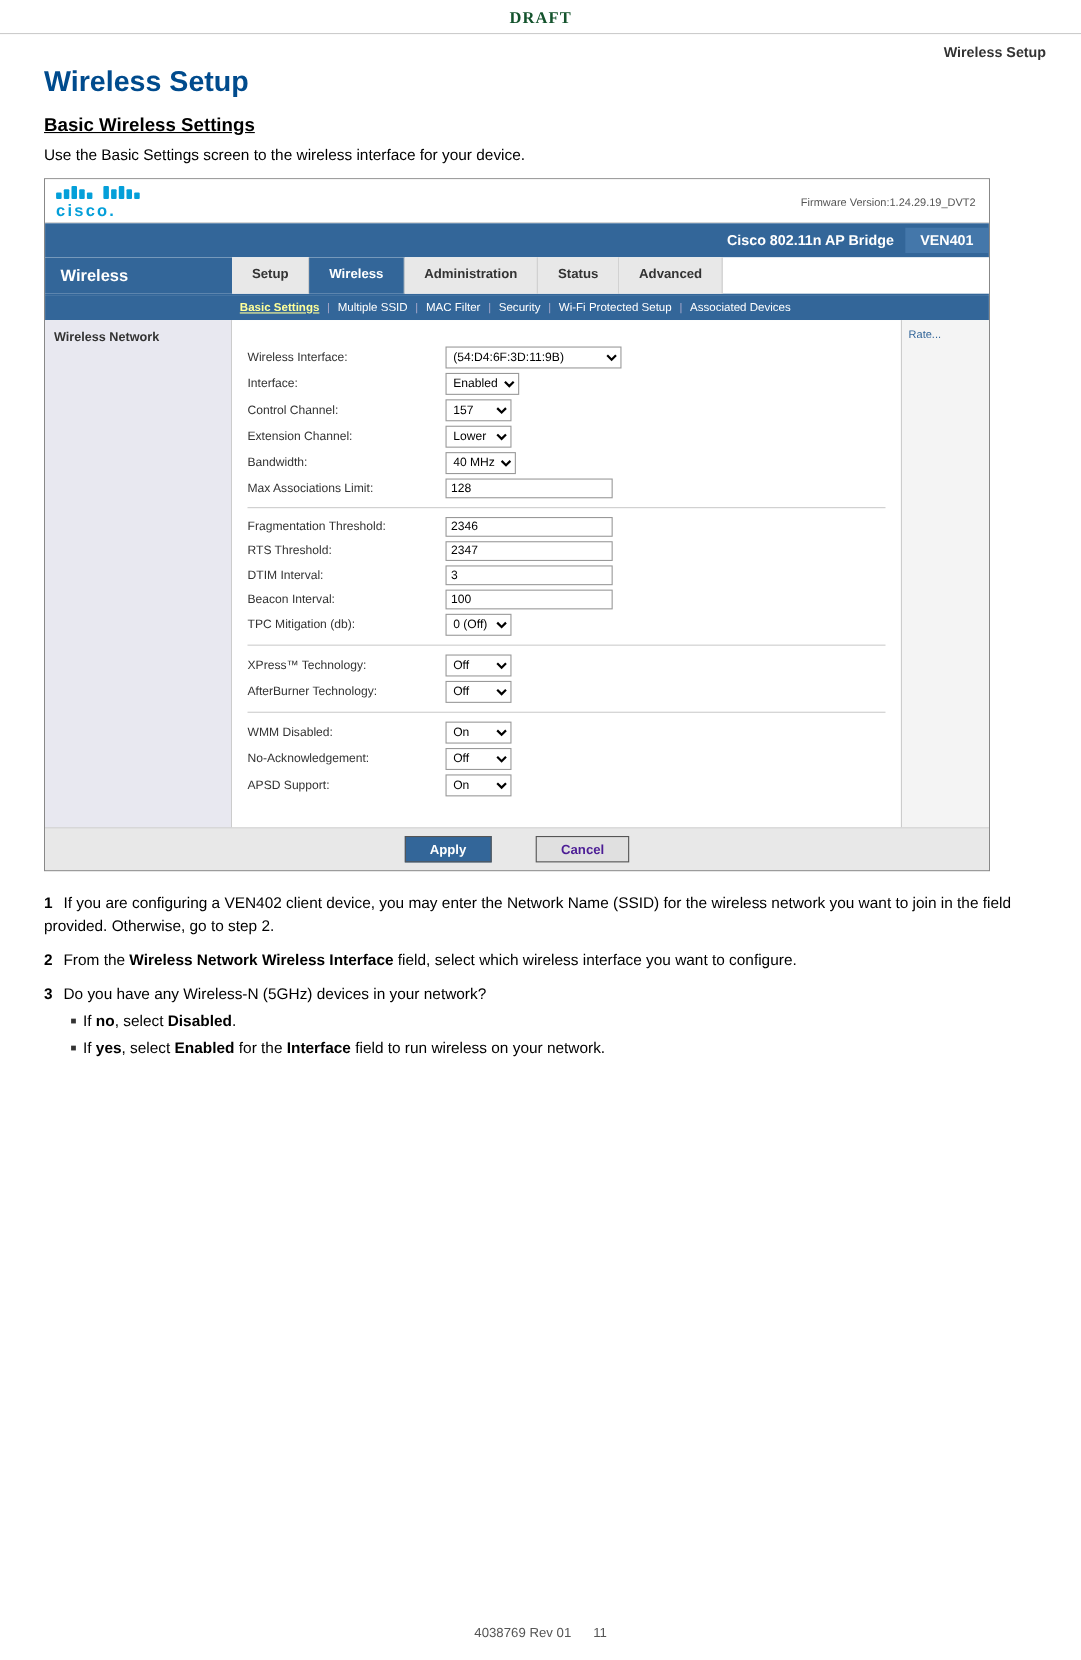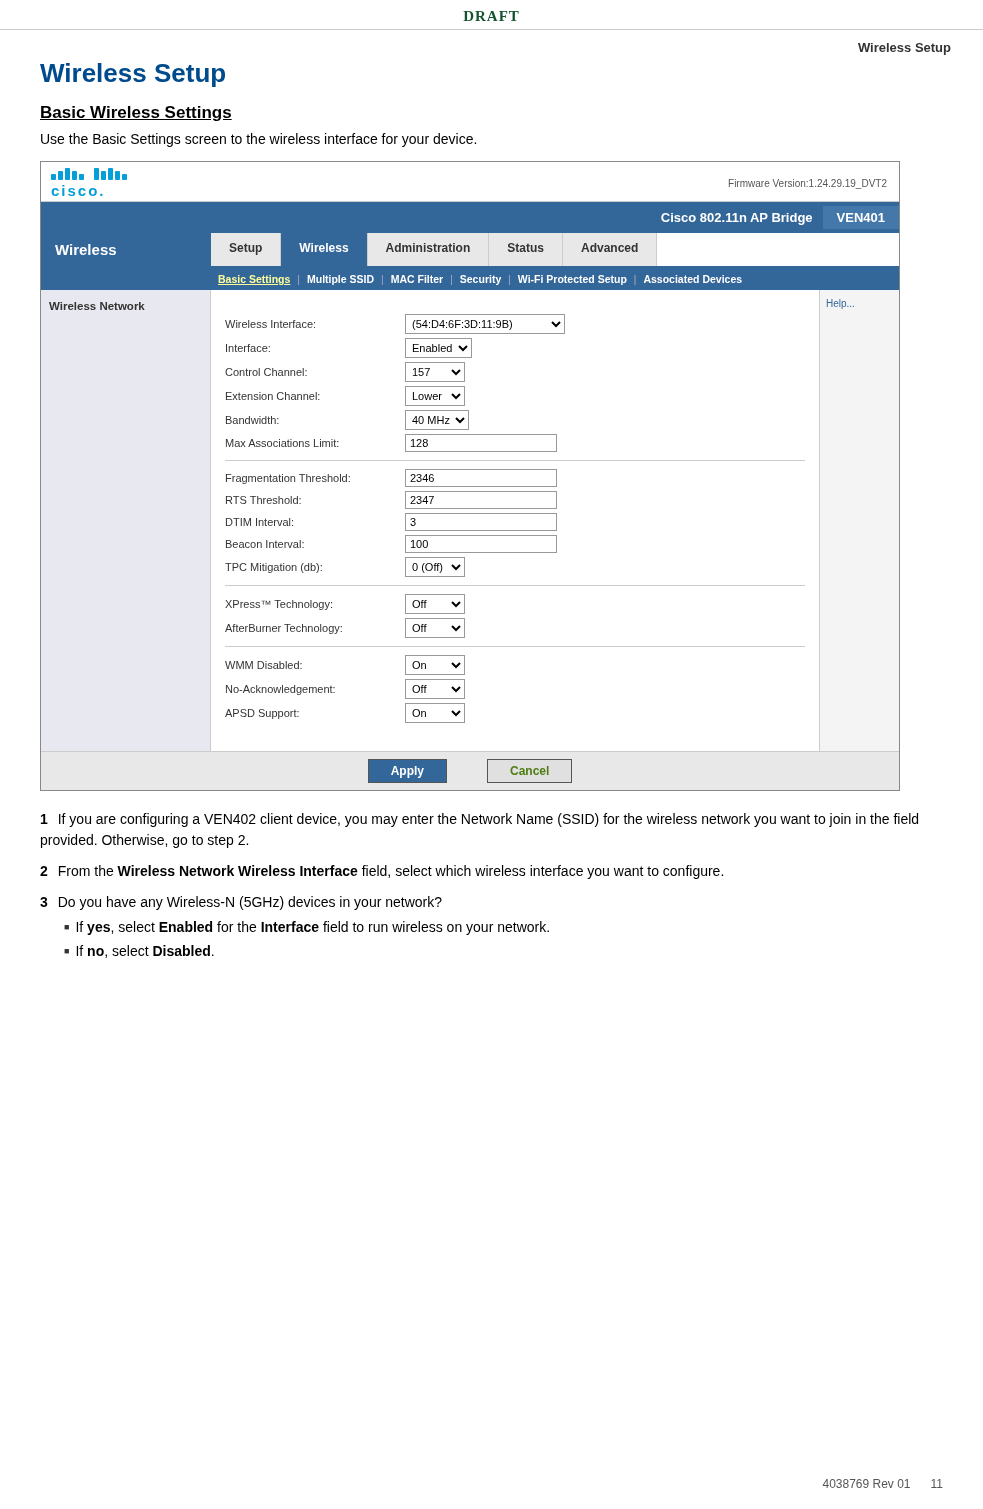--- a/index.html
+++ b/index.html
@@ -171,21 +171,20 @@
       align-items: center;
       padding: 3px 0 3px 170px;
       gap: 0;
     }
     .subnav-item {
       color: #fff;
       font-size: 10.5px;
       padding: 2px 7px;
       cursor: pointer;
       white-space: nowrap;
-      font-weight: bold;
     }
     .subnav-item.active {
       color: #ffff99;
       font-weight: bold;
       text-decoration: underline;
     }
     .subnav-sep {
       color: #aac;
       font-size: 10px;
     }
@@ -277,21 +276,21 @@
       font-weight: bold;
       cursor: pointer;
       border: 1px solid #555;
     }
     .router-btn-apply {
       background: #336699;
       color: #fff;
     }
     .router-btn-cancel {
       background: #e0e0e0;
-      color: #4d7c0f;
+      color: #4c1d95;
       margin-left: 28px;
     }
 
     
     .numbered-list {
       list-style: none;
       margin-top: 10px;
     }
     .numbered-list > li {
       margin-bottom: 10px;
@@ -323,21 +322,21 @@
       flex-shrink: 0;
     }
 
     
     .page-footer {
       position: absolute;
       bottom: 18px;
       left: 40px;
       right: 40px;
       display: flex;
-      justify-content: flex-end;
+      justify-content: center;
       font-size: 12px;
       color: #555;
       gap: 20px;
     }
   </style>
 </head>
 <body>
 
 <div class="page-header">
   <span class="draft-label">DRAFT</span>
@@ -539,21 +538,21 @@
           <div class="form-control">
             <select class="form-select">
               <option>On</option>
             </select>
           </div>
         </div>
 
       </div>
 
       <div class="router-help">
-        <span>Help...</span>
+        <span>Rate...</span>
       </div>
     </div>
 
     <div class="router-bottom-bar">
       <button class="router-btn router-btn-apply">Apply</button>
       <button class="router-btn router-btn-cancel">Cancel</button>
     </div>
 
   </div>
 
@@ -564,24 +563,24 @@
     </li>
     <li>
       <span class="num">2</span>
       <span>From the <strong>Wireless Network Wireless Interface</strong> field, select which wireless interface you want to configure.</span>
     </li>
     <li>
       <span class="num">3</span>
       <span>Do you have any Wireless-N (5GHz) devices in your network?</span>
       <ul class="bullet-list">
         <li>
-          <span>If <strong>yes</strong>, select <strong>Enabled</strong> for the <strong>Interface</strong> field to run wireless on your network.</span>
+          <span>If <strong>no</strong>, select <strong>Disabled</strong>.</span>
         </li>
         <li>
-          <span>If <strong>no</strong>, select <strong>Disabled</strong>.</span>
+          <span>If <strong>yes</strong>, select <strong>Enabled</strong> for the <strong>Interface</strong> field to run wireless on your network.</span>
         </li>
       </ul>
     </li>
   </ol>
 
 </div>
 
 <div class="page-footer">
   <span>4038769 Rev 01</span>
   <span>11</span>

